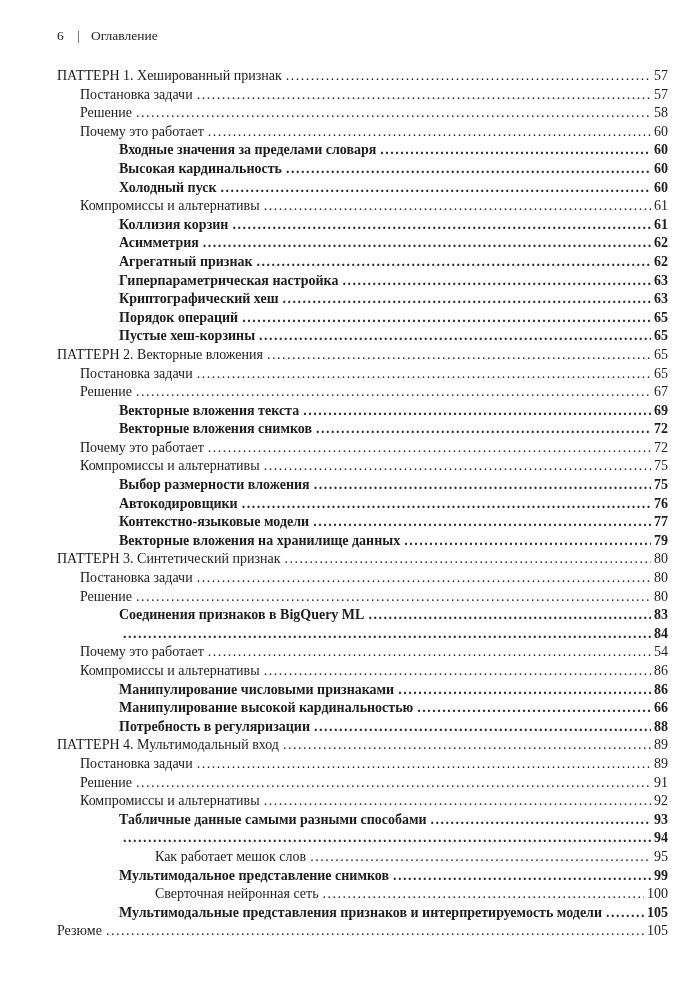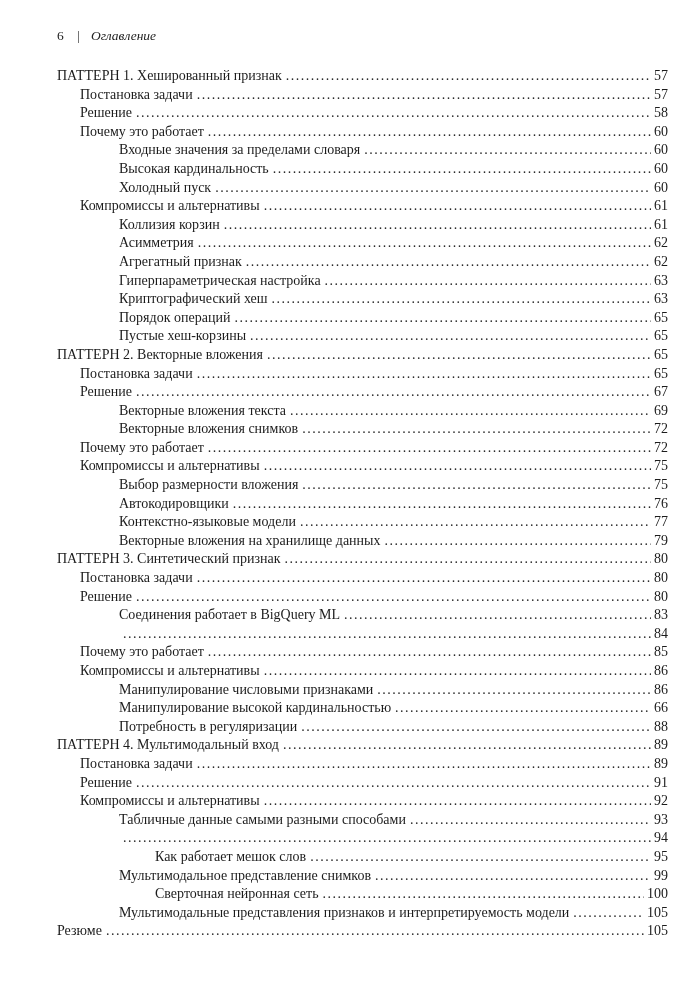--- a/index.html
+++ b/index.html
@@ -23,34 +23,34 @@
   }
   .header {
     display: flex;
     align-items: baseline;
     font-size: 13.5px;
     margin-bottom: 23px;
     color: #222;
   }
   .header .pagenum { letter-spacing: 0.5px; }
   .header .sep { margin: 0 11px 0 13px; color: #333; }
-  .header .htitle { font-style: italic; }
+  .header .htitle { }
 
   .toc { }
   .row {
     display: flex;
     align-items: flex-start;
     height: 18.6px;
     font-size: 14px;
     line-height: 18.6px;
     overflow: hidden;
   }
   .lvl0 { padding-left: 0; }
   .lvl1 { padding-left: 23px; }
-  .lvl2 { padding-left: 62px; }
+  .lvl2 { padding-left: 62px; font-weight: bold; }
   .lvl3 { padding-left: 98px; font-size: 14px; }
   .title {
     white-space: nowrap;
     flex: 0 0 auto;
   }
   .leader {
     flex: 1 1 auto;
     overflow: hidden;
     white-space: nowrap;
     margin: 0 3px 0 4px;
@@ -217,32 +217,32 @@
     <span class="title">Постановка задачи</span>
     <span class="leader"></span>
     <span class="pg">80</span>
   </div>
       <div class="row lvl1">
     <span class="title">Решение</span>
     <span class="leader"></span>
     <span class="pg">80</span>
   </div>
       <div class="row lvl2">
-    <span class="title">Соединения работает в BigQuery ML</span>
+    <span class="title">Соединения признаков в BigQuery ML</span>
     <span class="leader"></span>
     <span class="pg">83</span>
   </div>
       <div class="row lvl2">
     <span class="leader"></span>
     <span class="pg">84</span>
   </div>
       <div class="row lvl1">
     <span class="title">Почему это работает</span>
     <span class="leader"></span>
-    <span class="pg">85</span>
+    <span class="pg">54</span>
   </div>
       <div class="row lvl1">
     <span class="title">Компромиссы и альтернативы</span>
     <span class="leader"></span>
     <span class="pg">86</span>
   </div>
       <div class="row lvl2">
     <span class="title">Манипулирование числовыми признаками</span>
     <span class="leader"></span>
     <span class="pg">86</span>

